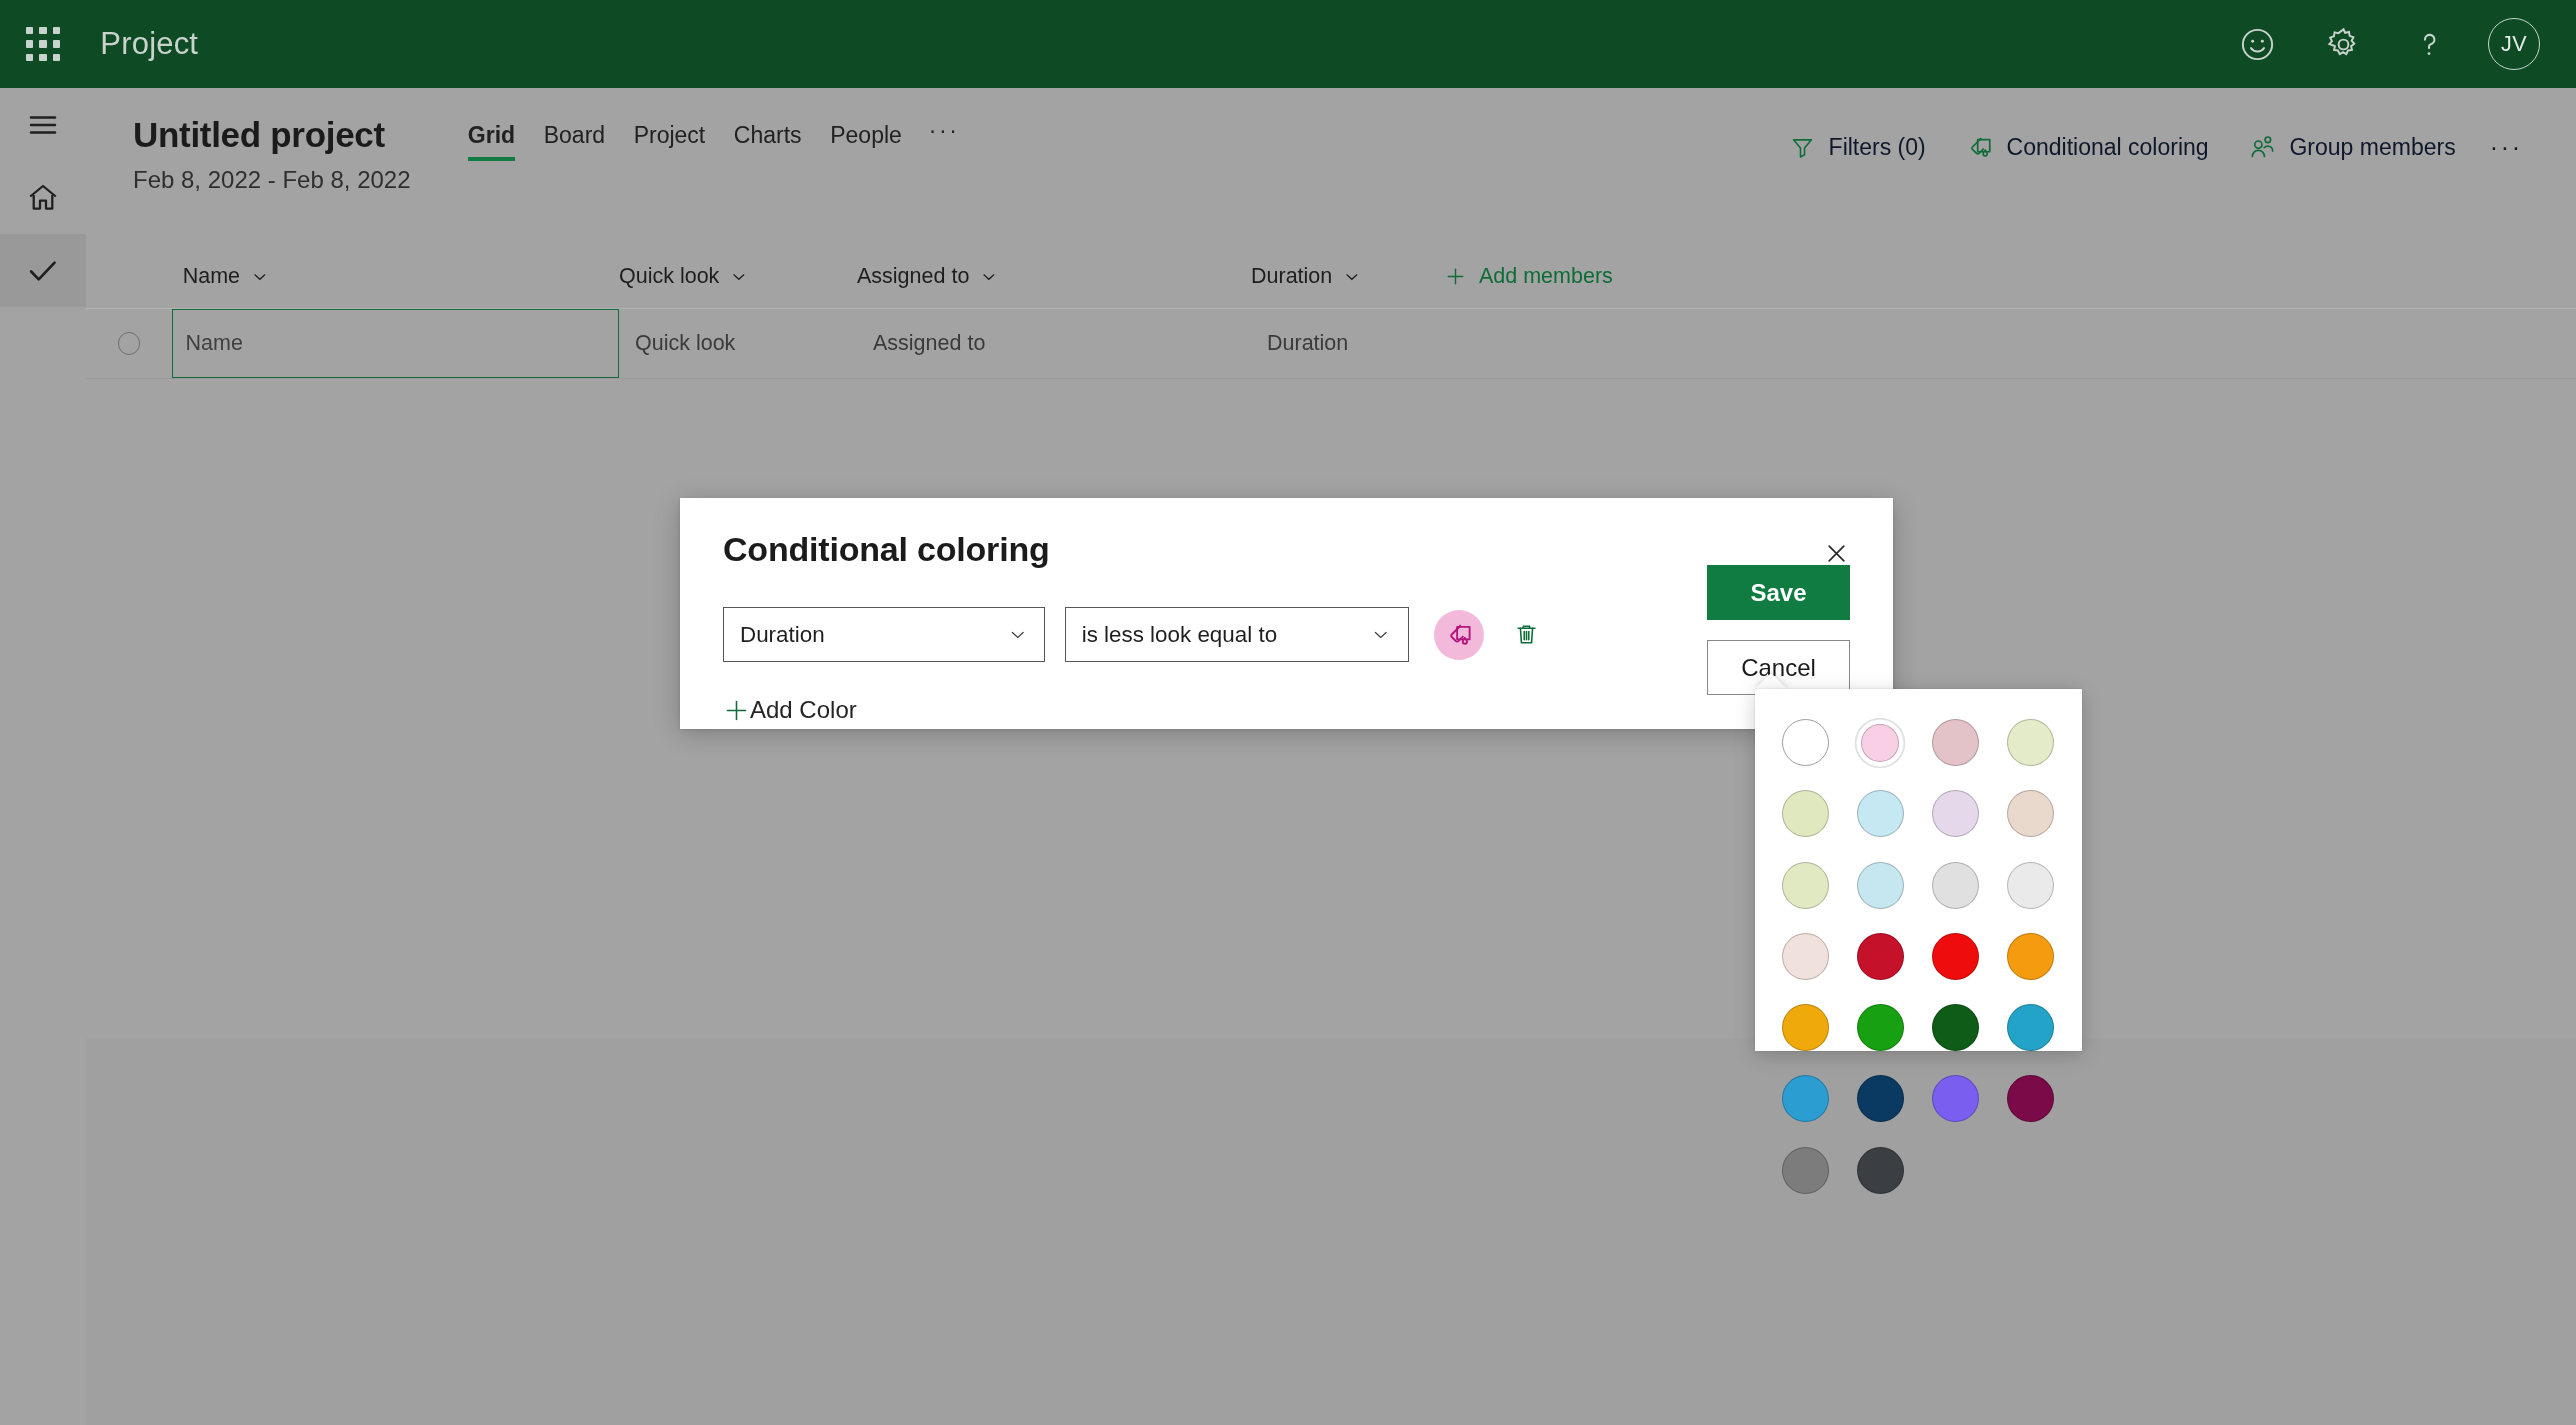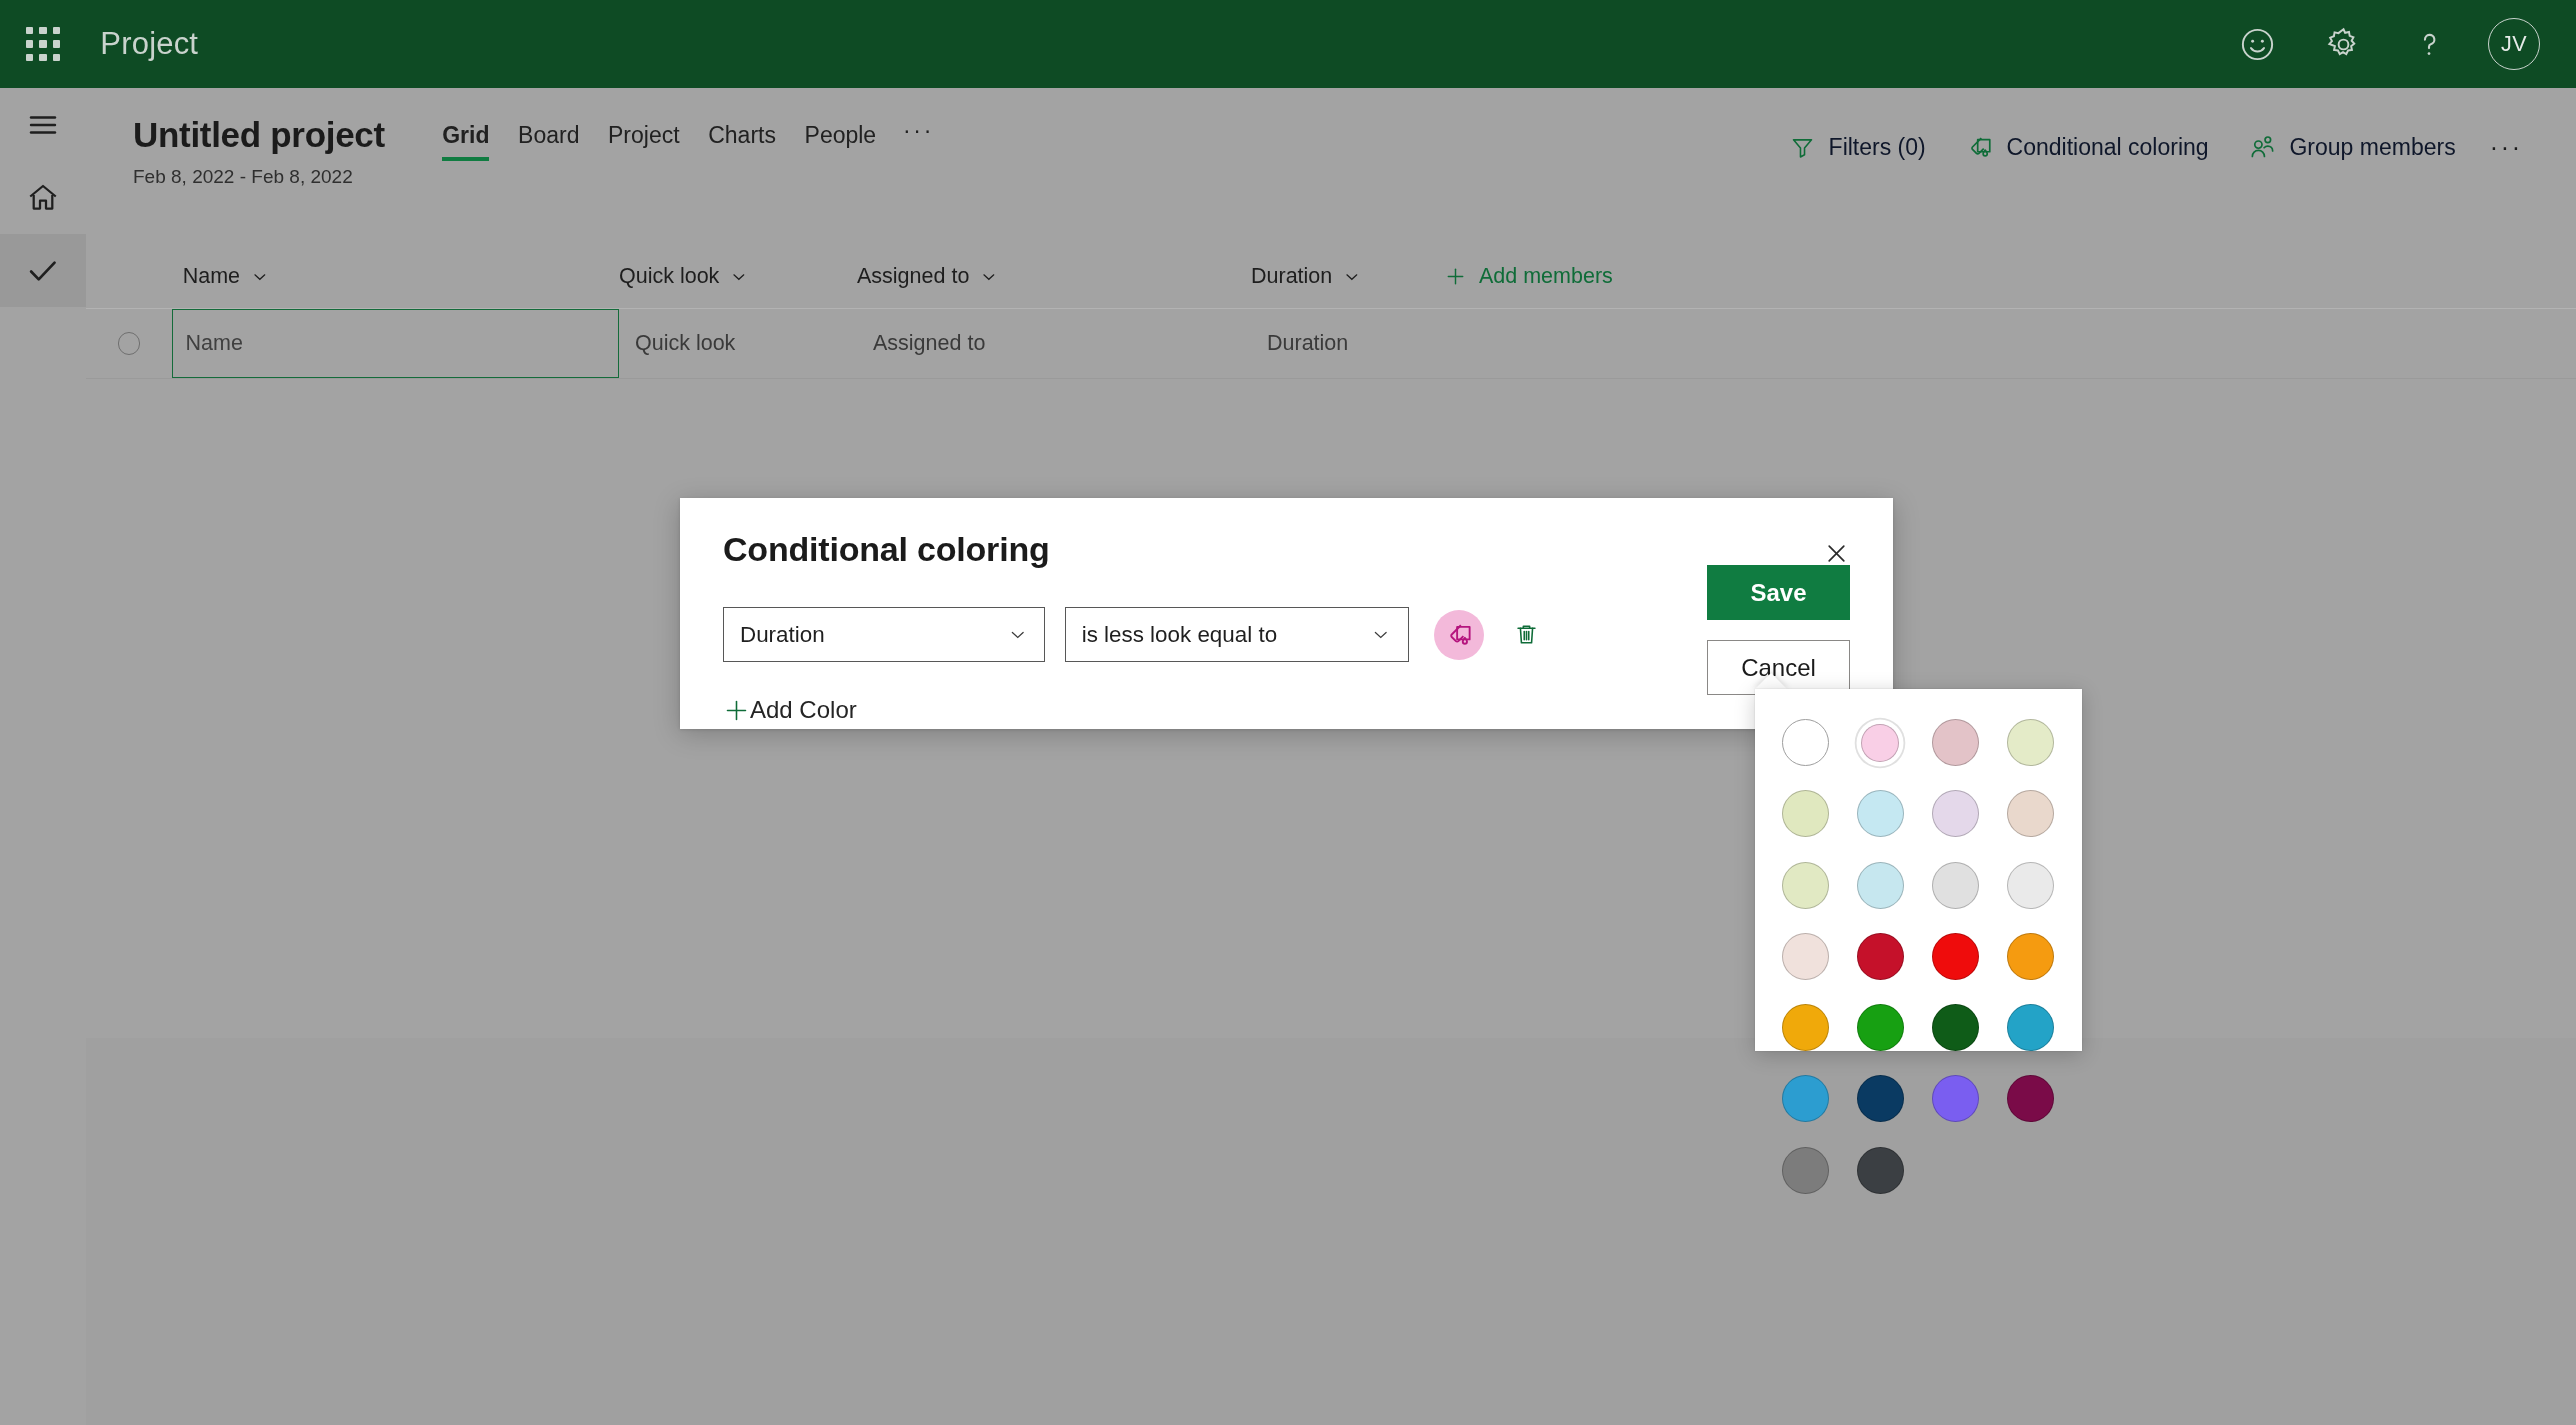--- a/index.html
+++ b/index.html
@@ -65,21 +65,21 @@
 
   
   .cmd-header {
     position: relative; height: 157px;
     display: flex; align-items: flex-start;
   }
   .proj-title-block { padding-left: 47px; padding-top: 27px; }
   .proj-title {
     font-size: 35px; font-weight: 700; color: #1b1b1b; letter-spacing: -0.3px;
   }
-  .proj-dates { font-size: 19px; color: #2f2f2f; margin-top: 10.7px; }
+  .proj-dates { font-size: 24px; color: #2f2f2f; margin-top: 10.7px; }
 
   .tabs { display: flex; align-items: flex-start; padding-top: 34px; margin-left: 43px; }
   .tab {
     position: relative; font-size: 23px; color: #212121; padding: 0 14.3px 23px 14.3px;
     cursor: pointer; white-space: nowrap;
   }
   .tab.active { font-weight: 700; }
   .tab.active::after {
     content: ""; position: absolute; left: 14.3px; right: 14.3px; bottom: 10.7px;
     height: 4.5px; background: #107c41;

